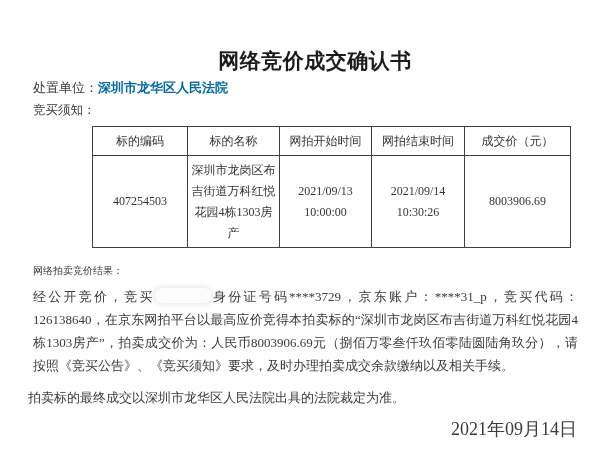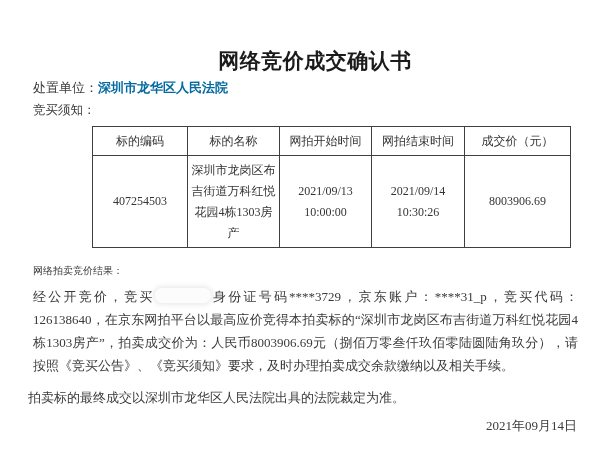--- a/index.html
+++ b/index.html
@@ -102,21 +102,21 @@
     top: 381px;
     left: 20px;
     width: 545px;
     margin: 8px;
     font-size: 13px;
   }
   .doc-date {
     position: absolute;
     top: 417px;
     right: 27px;
-    font-size: 13px;
+    font-size: 18px;
   }
 </style>
 </head>
 <body>
 
 <div class="page">
 
   <h1 class="doc-title">网络竞价成交确认书</h1>
 
   <div class="unit-line">

